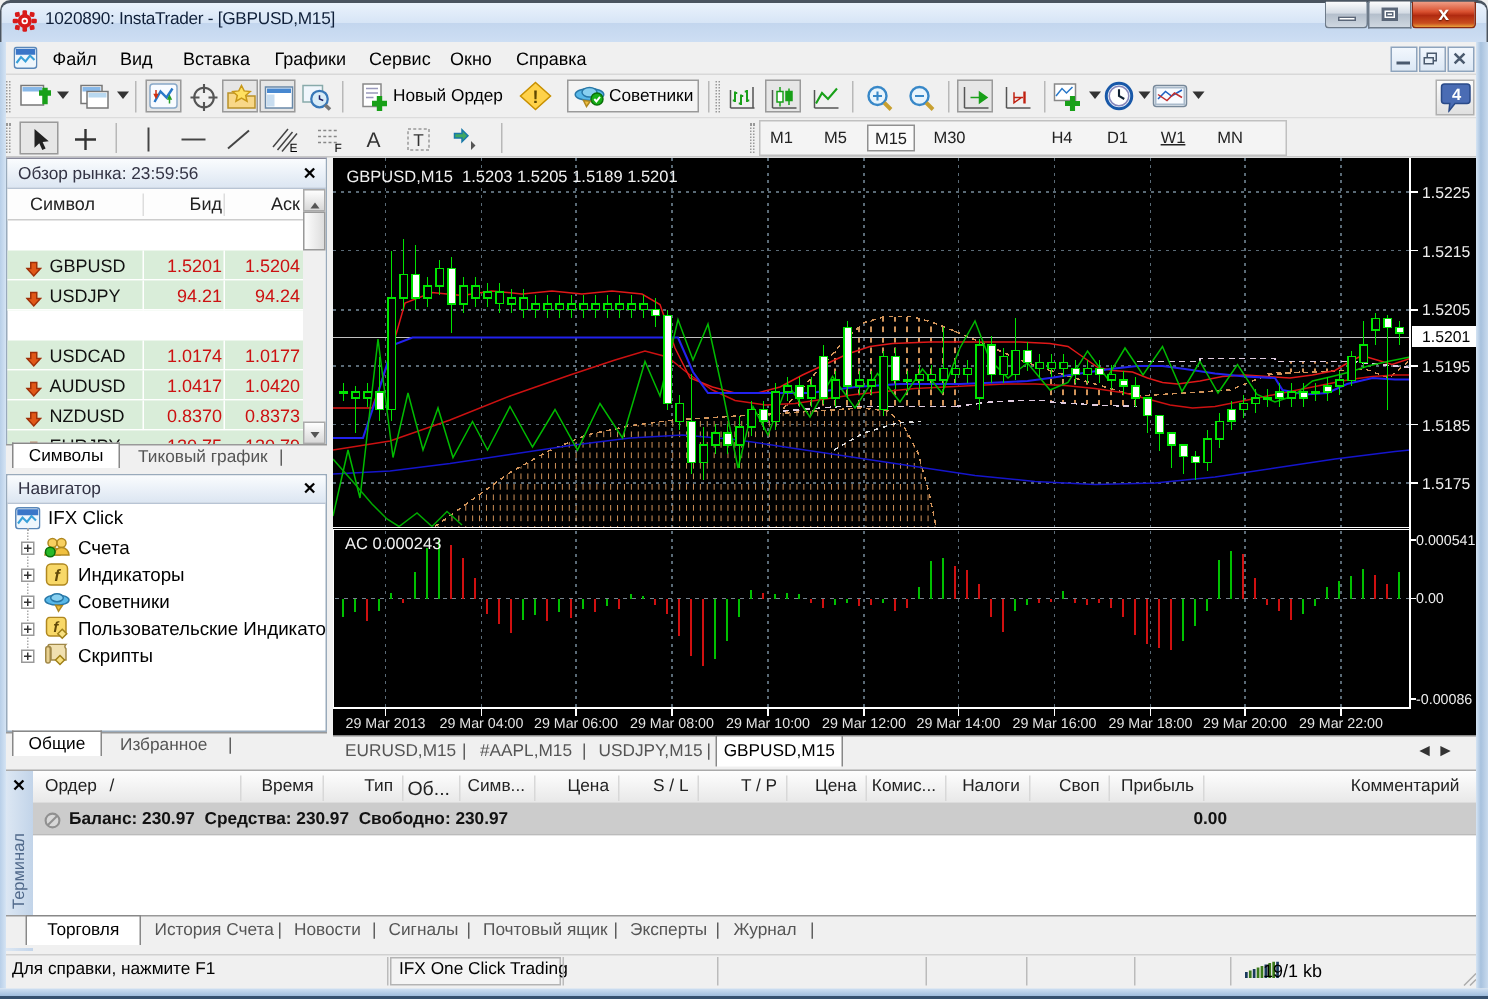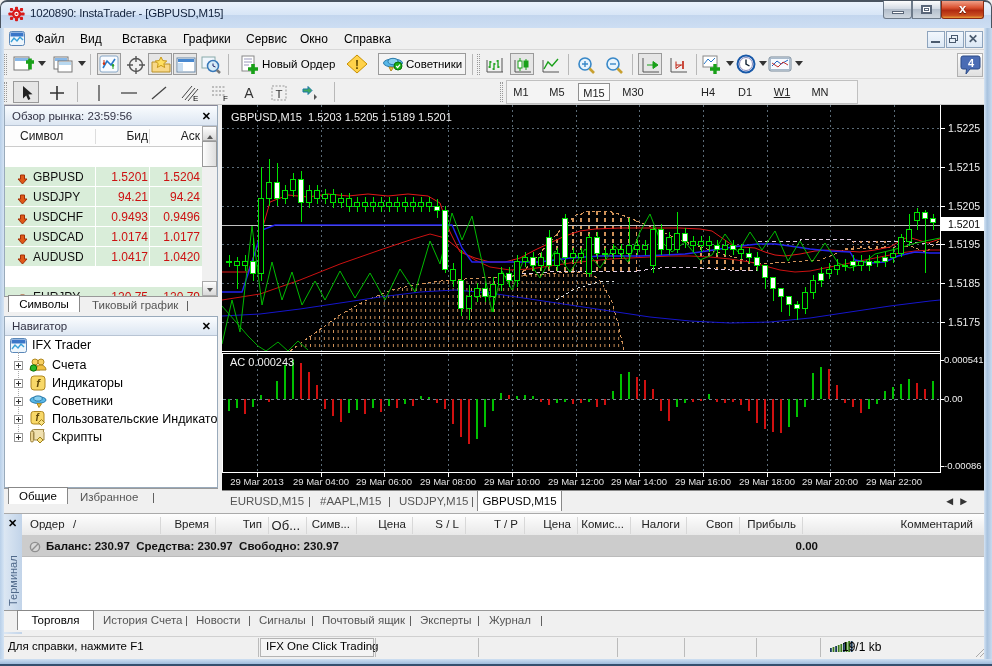--- a/index.html
+++ b/index.html
@@ -292,44 +292,44 @@
 <span style="position:absolute;left:90px;top:0;width:1px;height:20px;background:#fff"></span>
 <span style="position:absolute;left:144px;top:0;width:1px;height:20px;background:#fff"></span></div>
 <div class="abs" style="left:5px;top:187px;width:197px;height:20px;background:#d9edd9;border-bottom:1px solid #fff;font-size:12px;color:#111;line-height:20px;">
 <span style="position:absolute;left:12px;top:4px"><svg width="11" height="11" viewBox="0 0 11 11">
           <path d="M3.5,1 L7.5,1 L7.5,5 L10,5 L5.5,10 L1,5 L3.5,5 Z" fill="#e05818" stroke="#a03008"></path>
         </svg></span><span style="margin-left:28px">USDJPY</span>
 <span style="position:absolute;left:88px;width:55px;text-align:right;color:#cc1111">94.21</span>
 <span style="position:absolute;left:143px;width:52px;text-align:right;color:#cc1111">94.24</span>
 <span style="position:absolute;left:90px;top:0;width:1px;height:20px;background:#fff"></span>
 <span style="position:absolute;left:144px;top:0;width:1px;height:20px;background:#fff"></span></div>
-<div class="abs" style="left:5px;top:207px;width:197px;height:20px;background:#d9edd9;border-bottom:1px solid #fff;font-size:12px;color:#111;line-height:20px;">
-<span style="position:absolute;left:12px;top:4px"><svg width="11" height="11" viewBox="0 0 11 11">
-          <path d="M3.5,1 L7.5,1 L7.5,5 L10,5 L5.5,10 L1,5 L3.5,5 Z" fill="#e05818" stroke="#a03008"></path>
-        </svg></span><span style="margin-left:28px">USDCHF</span>
-<span style="position:absolute;left:88px;width:55px;text-align:right;color:#cc1111">0.9493</span>
-<span style="position:absolute;left:143px;width:52px;text-align:right;color:#cc1111">0.9496</span>
-<span style="position:absolute;left:90px;top:0;width:1px;height:20px;background:#fff"></span>
-<span style="position:absolute;left:144px;top:0;width:1px;height:20px;background:#fff"></span></div>
 <div class="abs" style="left:5px;top:227px;width:197px;height:20px;background:#d9edd9;border-bottom:1px solid #fff;font-size:12px;color:#111;line-height:20px;">
 <span style="position:absolute;left:12px;top:4px"><svg width="11" height="11" viewBox="0 0 11 11">
           <path d="M3.5,1 L7.5,1 L7.5,5 L10,5 L5.5,10 L1,5 L3.5,5 Z" fill="#e05818" stroke="#a03008"></path>
         </svg></span><span style="margin-left:28px">USDCAD</span>
 <span style="position:absolute;left:88px;width:55px;text-align:right;color:#cc1111">1.0174</span>
 <span style="position:absolute;left:143px;width:52px;text-align:right;color:#cc1111">1.0177</span>
 <span style="position:absolute;left:90px;top:0;width:1px;height:20px;background:#fff"></span>
 <span style="position:absolute;left:144px;top:0;width:1px;height:20px;background:#fff"></span></div>
 <div class="abs" style="left:5px;top:247px;width:197px;height:20px;background:#d9edd9;border-bottom:1px solid #fff;font-size:12px;color:#111;line-height:20px;">
 <span style="position:absolute;left:12px;top:4px"><svg width="11" height="11" viewBox="0 0 11 11">
           <path d="M3.5,1 L7.5,1 L7.5,5 L10,5 L5.5,10 L1,5 L3.5,5 Z" fill="#e05818" stroke="#a03008"></path>
         </svg></span><span style="margin-left:28px">AUDUSD</span>
 <span style="position:absolute;left:88px;width:55px;text-align:right;color:#cc1111">1.0417</span>
 <span style="position:absolute;left:143px;width:52px;text-align:right;color:#cc1111">1.0420</span>
 <span style="position:absolute;left:90px;top:0;width:1px;height:20px;background:#fff"></span>
 <span style="position:absolute;left:144px;top:0;width:1px;height:20px;background:#fff"></span></div>
+<div class="abs" style="left:5px;top:267px;width:197px;height:20px;background:#d9edd9;border-bottom:1px solid #fff;font-size:12px;color:#111;line-height:20px;">
+<span style="position:absolute;left:12px;top:4px"><svg width="11" height="11" viewBox="0 0 11 11">
+          <path d="M3.5,1 L7.5,1 L7.5,5 L10,5 L5.5,10 L1,5 L3.5,5 Z" fill="#e05818" stroke="#a03008"></path>
+        </svg></span><span style="margin-left:28px">NZDUSD</span>
+<span style="position:absolute;left:88px;width:55px;text-align:right;color:#cc1111">0.8370</span>
+<span style="position:absolute;left:143px;width:52px;text-align:right;color:#cc1111">0.8373</span>
+<span style="position:absolute;left:90px;top:0;width:1px;height:20px;background:#fff"></span>
+<span style="position:absolute;left:144px;top:0;width:1px;height:20px;background:#fff"></span></div>
 <div class="abs" style="left:5px;top:287px;width:197px;height:9px;background:#d9edd9;overflow:hidden;font-size:12px;color:#111;line-height:20px;"><span style="position:absolute;left:12px;top:4px"><svg width="11" height="11" viewBox="0 0 11 11">
           <path d="M3.5,1 L7.5,1 L7.5,5 L10,5 L5.5,10 L1,5 L3.5,5 Z" fill="#e05818" stroke="#a03008"></path>
         </svg></span><span style="margin-left:28px">EURJPY</span><span style="position:absolute;left:88px;width:55px;text-align:right;color:#cc1111">120.75</span><span style="position:absolute;left:143px;width:52px;text-align:right;color:#cc1111">120.79</span></div>
 <div class="abs" style="left:202px;top:126px;width:15px;height:170px;background:#f0f0f0;">
 <div style="position:absolute;left:0;top:0;width:15px;height:15px;background:linear-gradient(#fefefe,#d8d8d8);border:1px solid #aaa;">
         <div style="position:absolute;left:4px;top:5px;border:3px solid transparent;border-bottom:4px solid #555;"></div>
       </div>
 <div style="position:absolute;left:0;top:15px;width:15px;height:26px;background:linear-gradient(90deg,#fdfdfd,#ddd);border:1px solid #999;"></div>
 <div style="position:absolute;left:0;bottom:0;width:15px;height:15px;background:linear-gradient(#fefefe,#d8d8d8);border:1px solid #aaa;">
         <div style="position:absolute;left:4px;top:6px;border:3px solid transparent;border-top:4px solid #555;"></div>
@@ -339,21 +339,21 @@
 <div class="tab tab-act" style="left:8px;top:296px;width:72px;height:17px;line-height:16px;margin-top:-1px;">Символы</div>
 <div class="tab" style="left:92px;top:299px;">Тиковый график</div>
     <div class="tab" style="left:186px;top:299px;">|</div>
 <div class="abs" style="left:4px;top:316px;width:214px;height:172px;background:#fff;border:1px solid #9ab;"></div>
 <div class="abs" style="left:5px;top:317px;width:212px;height:19px;background:linear-gradient(#fafcfe,#dce6f2);border-bottom:1px solid #b8c4d4;font-size:11.5px;color:#334;line-height:19px;"><span style="margin-left:7px">Навигатор</span><span style="position:absolute;right:6px;top:0;color:#000;font-weight:bold;font-size:11px">✕</span></div>
 <div class="abs" style="left:10px;top:338px"><svg width="17" height="15" viewBox="0 0 17 15">
         <rect x="0.5" y="0.5" width="16" height="14" rx="2" fill="#eef6fc" stroke="#5a87b8"></rect>
         <rect x="1.5" y="1.5" width="14" height="4" fill="#3a76c8"></rect>
         <path d="M2,11 L5,7 L8,10 L11,6 L14,9" stroke="#38a0d8" fill="none" stroke-width="1.4"></path>
       </svg></div>
-    <div class="abs" style="left:32px;top:338px;font-size:12.5px;color:#000">IFX Trader</div>
+    <div class="abs" style="left:32px;top:338px;font-size:12.5px;color:#000">IFX Click</div>
 <div class="abs" style="left:18px;top:352px;width:1px;height:82px;border-left:1px dotted #aaa;"></div>
 <div class="abs" style="left:14px;top:361px;width:9px;height:9px;border:1px solid #848;background:#fff;border-color:#999;">
       <div style="position:absolute;left:1px;top:3px;width:5px;height:1px;background:#333"></div>
       <div style="position:absolute;left:3px;top:1px;width:1px;height:5px;background:#333"></div>
     </div>
 <div class="abs" style="left:29px;top:357px"><svg width="18" height="16" viewBox="0 0 18 16">
         <circle cx="6" cy="5" r="3" fill="#f8d060" stroke="#b08820"></circle>
         <circle cx="12" cy="5" r="3" fill="#f8d060" stroke="#b08820"></circle>
         <path d="M1,13 a5,5 0 0 1 10,0 Z" fill="#f0c040" stroke="#b08820"></path>
         <path d="M7,13 a5,5 0 0 1 10,0 Z" fill="#f0c040" stroke="#b08820"></path>

